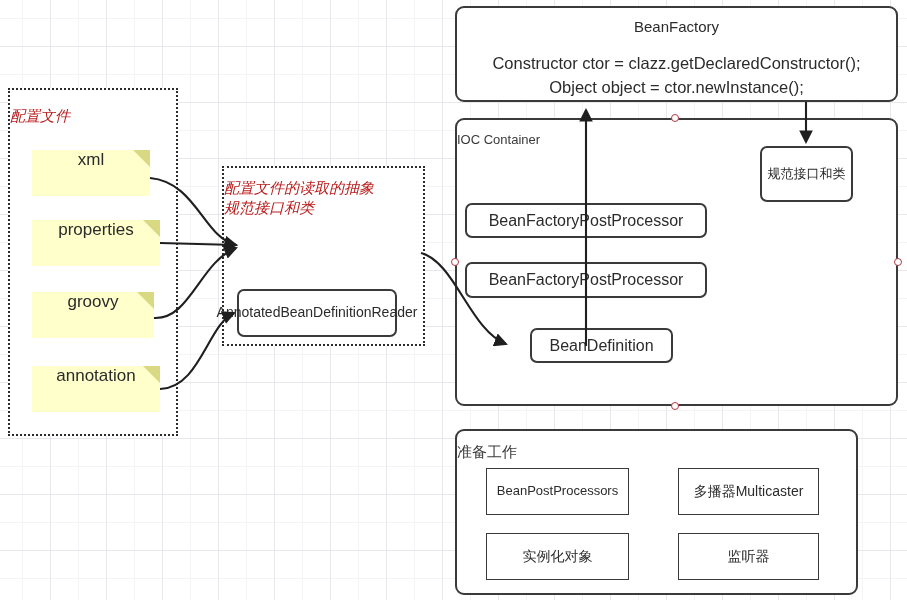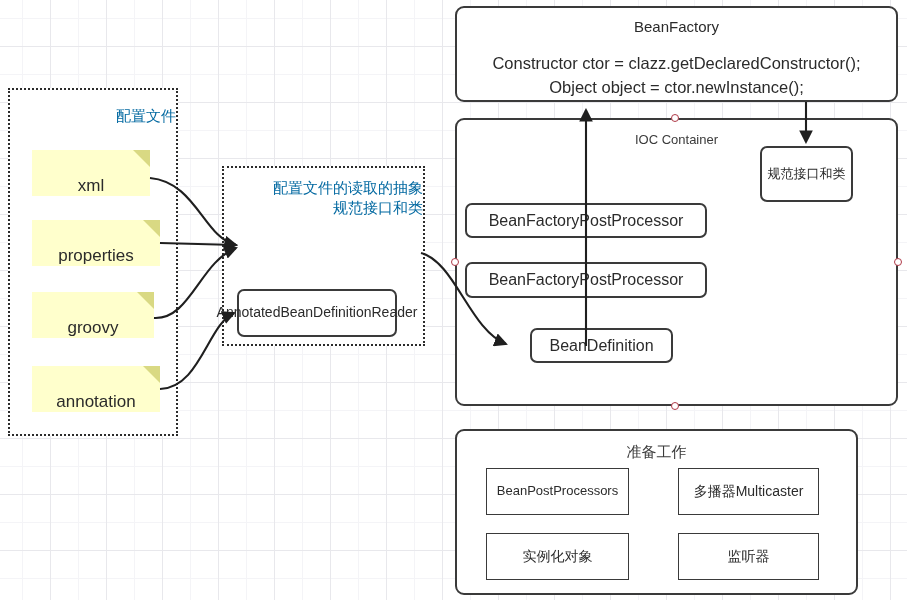--- a/index.html
+++ b/index.html
@@ -23,28 +23,28 @@
     background-position:-6px -10px,-6px -10px,-6px -10px,-6px -10px;
   }
   .abs{position:absolute;box-sizing:border-box;}
 
   
   .dashed-group{
     border:2px dotted #2b2b2b;
     background:#ffffff;
   }
   .group-title{
-    position:absolute;left:0;right:0;text-align:right;
-    font-size:15px;color:#0369a1;line-height:1.35;
+    position:absolute;left:0;right:0;text-align:left;
+    font-size:15px;color:#b91c1c;line-height:1.35;font-style:italic;
   }
 
   
   .note{
     background:#ffffcc;
-    display:flex;align-items:flex-end;justify-content:center;
+    display:flex;align-items:flex-start;justify-content:center;
     font-size:17px;color:#2b2b2b;
     overflow:hidden;
   }
   .note .fold{
     position:absolute;top:0;right:0;
     width:0;height:0;
     border-top:17px solid #d9d983;
     border-left:17px solid transparent;
   }
 
@@ -59,21 +59,21 @@
     line-height:1.25;
   }
   .box.square{border-radius:0;border-width:1.6px;}
 
   .container-box{
     background:#ffffff;
     border:2px solid #3a3a3a;
     border-radius:9px;
   }
   .container-label{
-    position:absolute;left:0;right:0;text-align:center;
+    position:absolute;left:0;right:0;text-align:left;
     font-size:13px;color:#3a3a3a;
   }
 
   .factory-title{
     position:absolute;left:0;right:0;top:10px;text-align:center;
     font-size:15px;color:#2b2b2b;
   }
   .factory-code{
     position:absolute;left:0;right:0;top:44px;text-align:center;
     font-size:16.5px;color:#2b2b2b;line-height:1.45;

